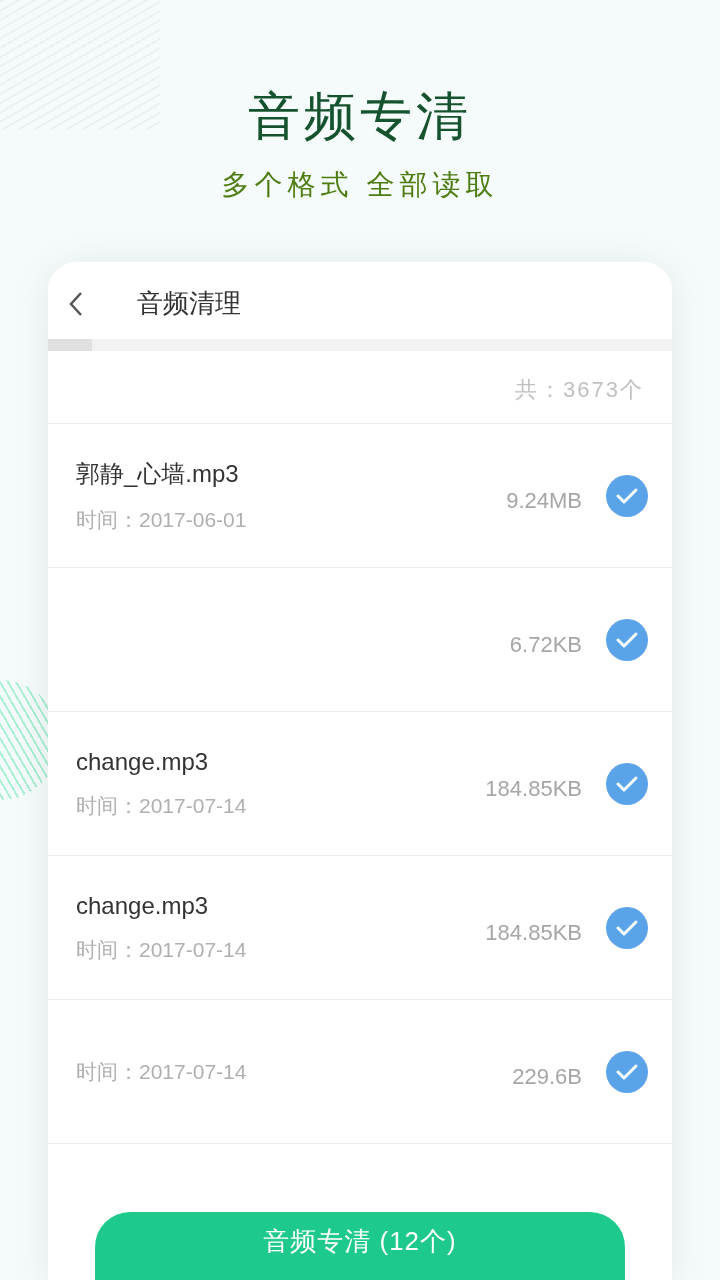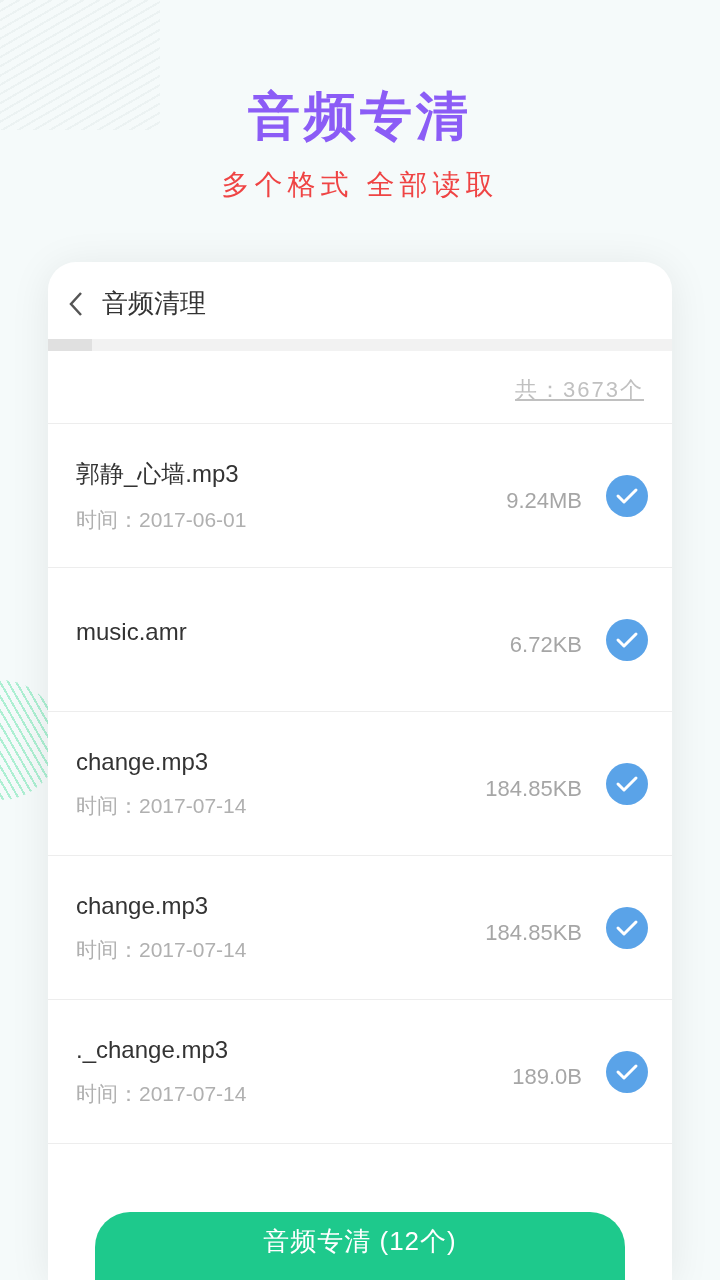--- a/index.html
+++ b/index.html
@@ -55,47 +55,48 @@
       );
     }
     .hero {
       text-align: center;
       padding-top: 82px;
       position: relative;
       z-index: 1;
     }
     .hero-title {
       font-size: 52px;
-      font-weight: 700;
-      color: #8b5cf6;
+      font-weight: 400;
+      color: #14532d;
       letter-spacing: 4px;
     }
     .hero-subtitle {
       font-size: 28px;
-      color: #ef4444;
+      color: #4d7c0f;
       margin-top: 14px;
       letter-spacing: 5px;
     }
     .phone-card {
       position: absolute;
       top: 262px;
       left: 50%;
       transform: translateX(-50%);
       width: 624px;
       height: 1020px;
       background: #fff;
       border-radius: 28px 28px 0 0;
       box-shadow: 0 4px 40px rgba(0,0,0,0.08);
       overflow: hidden;
       z-index: 2;
     }
     .app-header {
       display: flex;
       align-items: center;
       padding: 24px 20px 18px;
+      gap: 35px;
     }
     .back-icon {
       width: 16px;
       height: 26px;
       margin-right: 18px;
     }
     .app-header-title {
       font-size: 26px;
       color: #333;
       font-weight: 400;
@@ -110,21 +111,20 @@
       height: 100%;
       width: 7%;
       background: #e0e0e0;
     }
     .total-row {
       text-align: right;
       padding: 18px 28px 18px;
       color: #c0c0c0;
       font-size: 22px;
       letter-spacing: 2px;
-      text-decoration: underline;
     }
     .list {
       border-top: 1px solid #ededed;
     }
     .list-item {
       display: flex;
       align-items: center;
       padding: 26px 24px 26px 28px;
       border-bottom: 1px solid #ededed;
       min-height: 144px;
@@ -216,21 +216,20 @@
         </div>
         <div class="item-size">9.24MB</div>
         <div class="check-circle">
           <svg viewBox="0 0 24 18">
             <polyline points="3,9 9,15 21,3" fill="none" stroke="#fff" stroke-width="3" stroke-linecap="round" stroke-linejoin="round"></polyline>
           </svg>
         </div>
       </div>
       <div class="list-item">
         <div class="item-info">
-          <div class="item-name">music.amr</div>
         </div>
         <div class="item-size">6.72KB</div>
         <div class="check-circle">
           <svg viewBox="0 0 24 18">
             <polyline points="3,9 9,15 21,3" fill="none" stroke="#fff" stroke-width="3" stroke-linecap="round" stroke-linejoin="round"></polyline>
           </svg>
         </div>
       </div>
       <div class="list-item">
         <div class="item-info">
@@ -251,24 +250,23 @@
         </div>
         <div class="item-size">184.85KB</div>
         <div class="check-circle">
           <svg viewBox="0 0 24 18">
             <polyline points="3,9 9,15 21,3" fill="none" stroke="#fff" stroke-width="3" stroke-linecap="round" stroke-linejoin="round"></polyline>
           </svg>
         </div>
       </div>
       <div class="list-item">
         <div class="item-info">
-          <div class="item-name">._change.mp3</div>
           <div class="item-meta">时间：2017-07-14</div>
         </div>
-        <div class="item-size">189.0B</div>
+        <div class="item-size">229.6B</div>
         <div class="check-circle">
           <svg viewBox="0 0 24 18">
             <polyline points="3,9 9,15 21,3" fill="none" stroke="#fff" stroke-width="3" stroke-linecap="round" stroke-linejoin="round"></polyline>
           </svg>
         </div>
       </div>
     </div>
 
   <div class="clean-button">
     <span>音频专清 (12个)</span>

